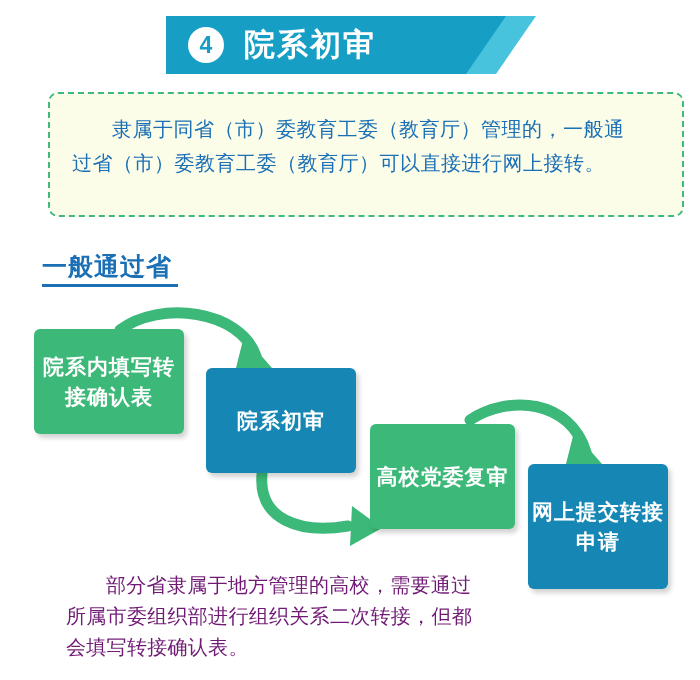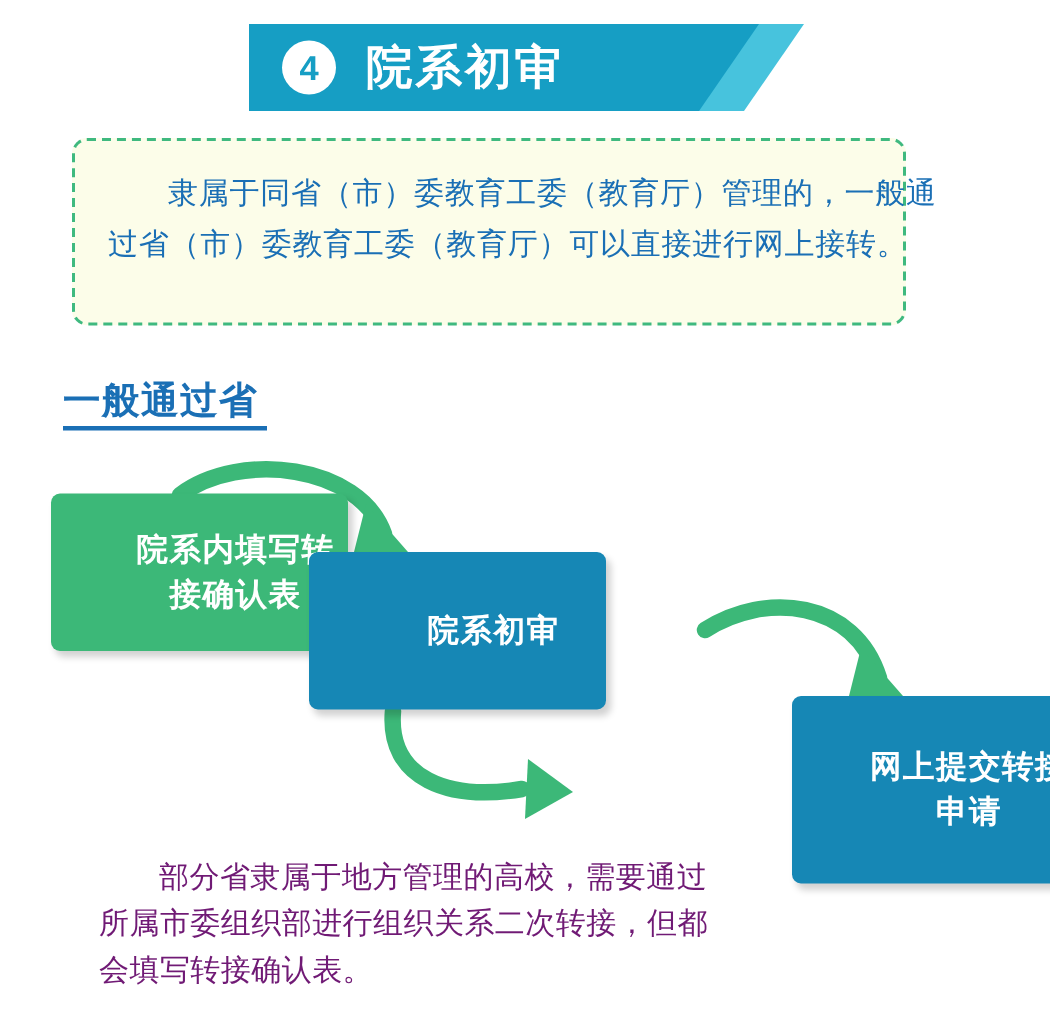--- a/index.html
+++ b/index.html
@@ -70,21 +70,21 @@
     letter-spacing: 2px;
     line-height: 40px;
     white-space: nowrap;
   }
 
   
   .note-box {
     position: absolute;
     left: 48px;
     top: 92px;
-    width: 556px;
+    width: 636px;
     height: 125px;
     background: #fcfde9;
     border: 2px dashed #3fb97f;
     border-radius: 10px;
     box-sizing: border-box;
   }
   .note-text {
     position: absolute;
     left: 22px;
     top: 18px;
@@ -122,21 +122,20 @@
     color: #ffffff;
     font-size: 21px;
     font-weight: bold;
     line-height: 30px;
     text-align: center;
     display: flex;
     align-items: center;
     justify-content: center;
     letter-spacing: 1px;
     box-shadow: 3px 4px 5px rgba(0,0,0,0.18);
-    padding-left: 48px;
   }
   .box1 { left: 34px;  top: 329px; width: 150px; height: 105px; background: #3cb878; }
   .box2 { left: 206px; top: 368px; width: 150px; height: 105px; background: #1687b5; }
   .box3 { left: 370px; top: 424px; width: 145px; height: 105px; background: #3cb878; }
   .box4 { left: 528px; top: 464px; width: 140px; height: 125px; background: #1687b5; }
 
   .arrow-svg {
     position: absolute;
     left: 0;
     top: 0;
@@ -184,17 +183,18 @@
 
     <path d="M 262 474 C 258 520, 300 534, 348 526" fill="none" stroke="#3cb878" stroke-width="11" stroke-linecap="round"></path>
     <polygon points="352,506 382,528 350,546" fill="#3cb878"></polygon>
 
     <path d="M 470 420 C 510 394, 570 400, 586 452" fill="none" stroke="#3cb878" stroke-width="11" stroke-linecap="round"></path>
     <polygon points="574,432 602,464 566,464" fill="#3cb878"></polygon>
   </svg>
 
   <div class="flow-box box1">院系内填写转接确认表</div>
   <div class="flow-box box2">院系初审</div>
+  <div class="flow-box box3">高校党委复审</div>
   <div class="flow-box box4">网上提交转接申请</div>
 
   <div class="footer-text">部分省隶属于地方管理的高校，需要通过所属市委组织部进行组织关系二次转接，但都会填写转接确认表。</div>
 
 </div>
 
 </body></html>

